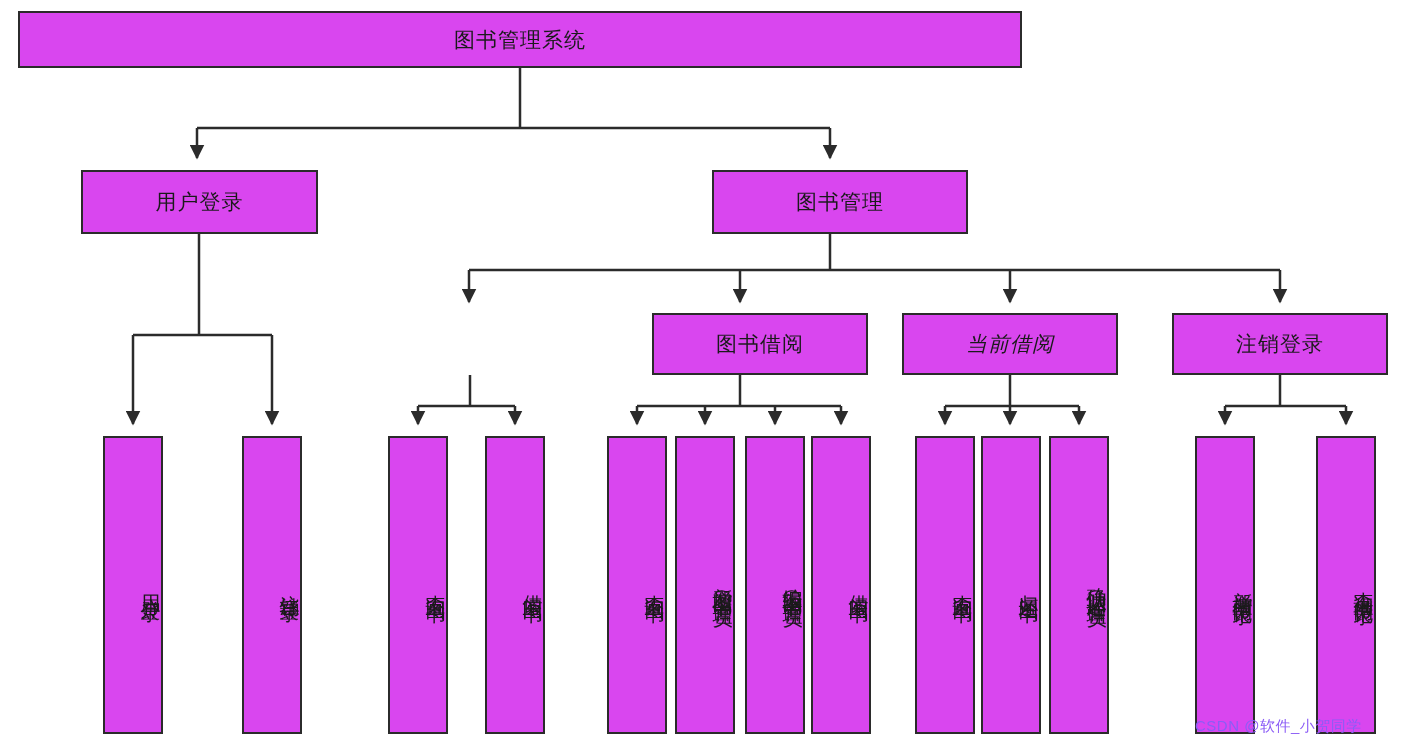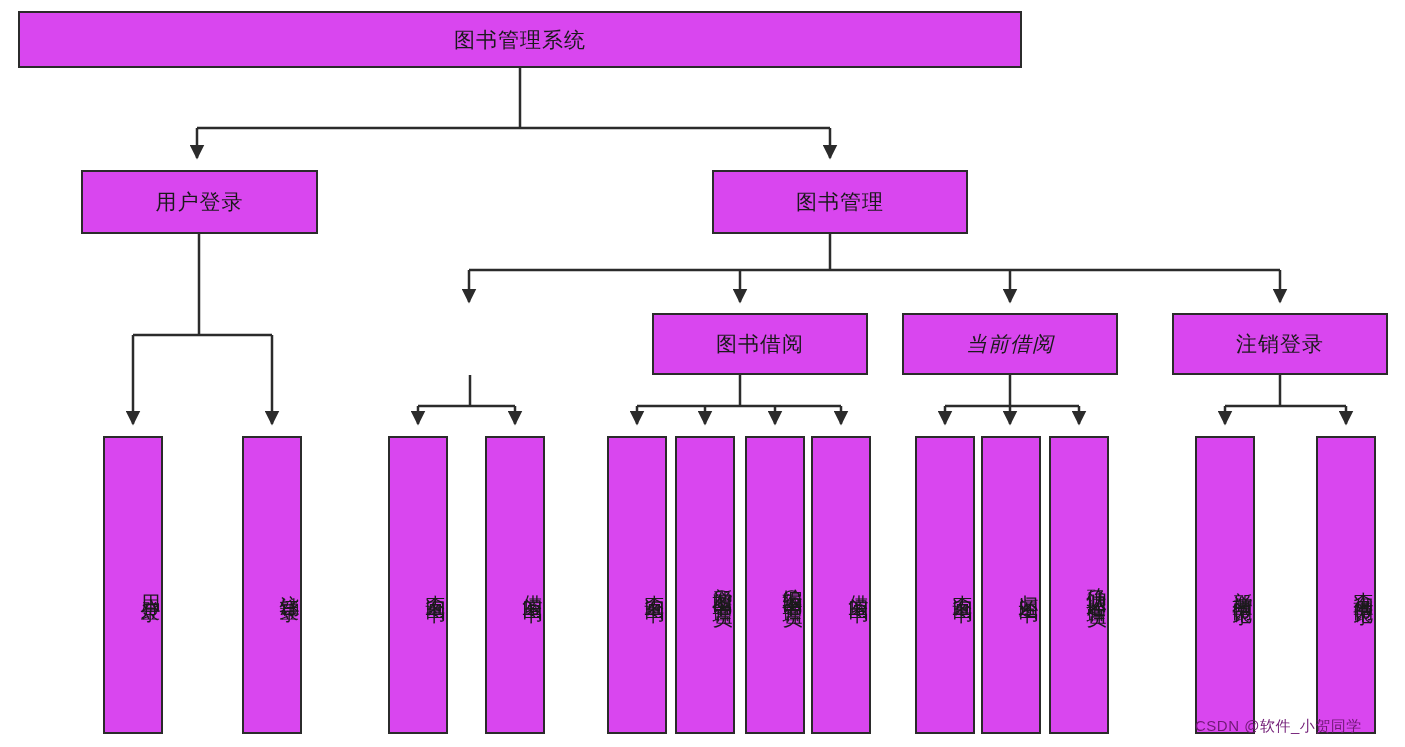--- a/index.html
+++ b/index.html
@@ -55,21 +55,21 @@
   .node.vert.topalign {
     align-items: flex-start;
   }
   .node .label {
     display: block;
     white-space: pre-line;
   }
   .watermark {
     position: absolute;
     font-size: 15px;
-    color: #701a75;
+    color: #8b5cf6;
     letter-spacing: 0.5px;
     white-space: nowrap;
     user-select: none;
   }
 </style>
 </head>
 <body>
 
 <div id="canvas">
 

